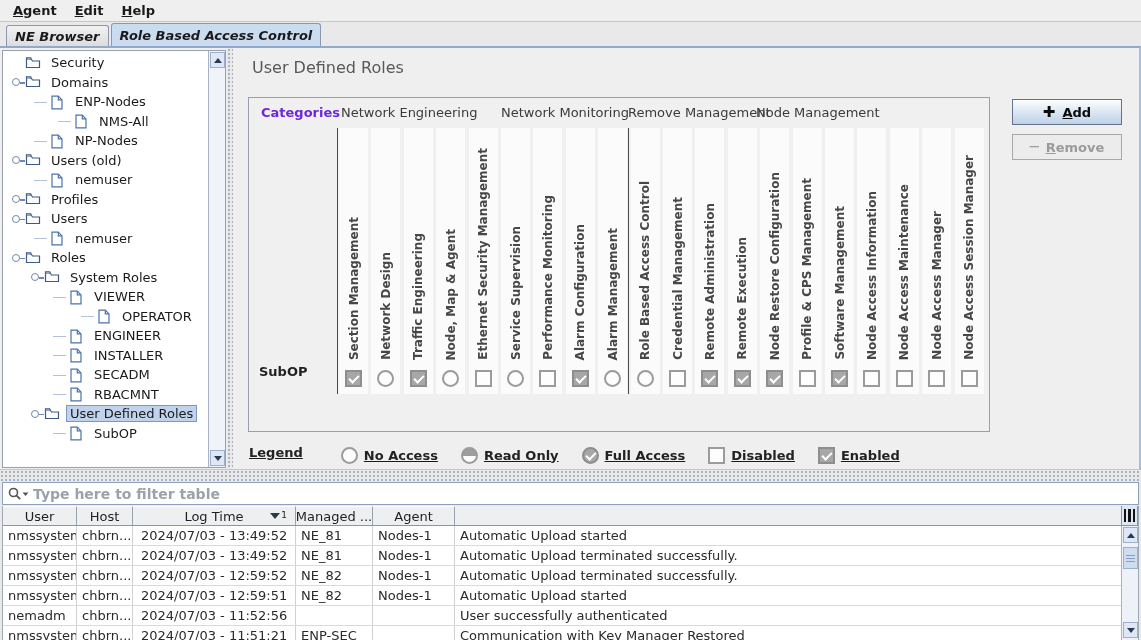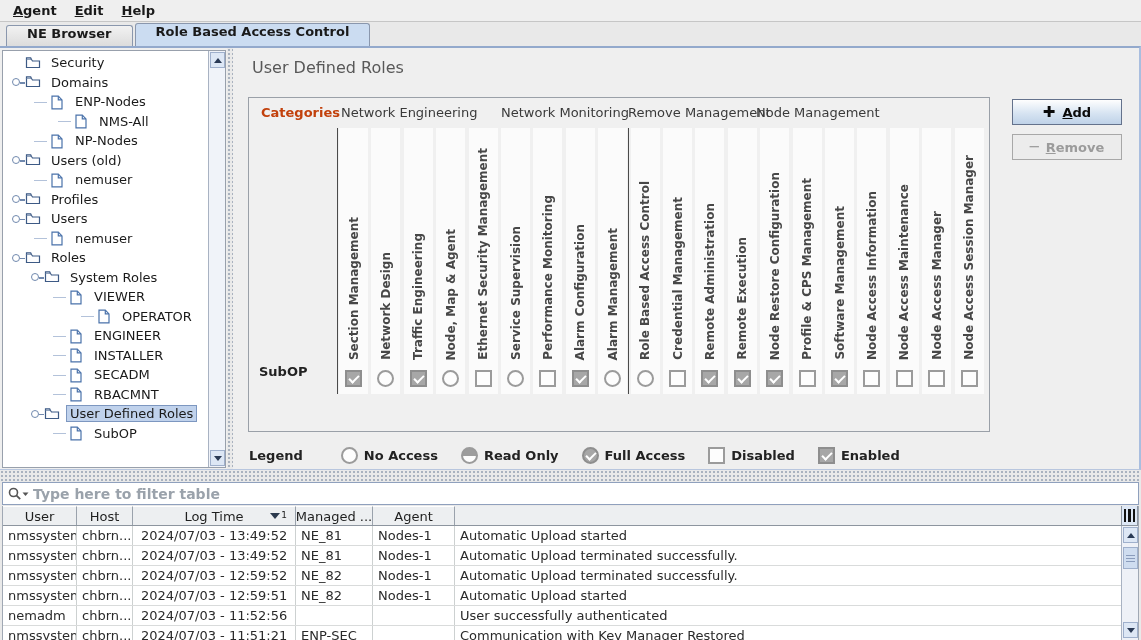--- a/index.html
+++ b/index.html
@@ -6,21 +6,21 @@
   html,body { width:1141px; height:640px; overflow:hidden; }
   body { font-family:"DejaVu Sans","Liberation Sans",sans-serif; font-size:13px; background:#e9e9e9; color:#1a1a1a; position:relative; }
 
   
   #menubar { position:absolute; left:0; top:0; width:1141px; height:22px; background:#efefef; border-bottom:1px solid #c6c6c6; display:flex; align-items:center; padding-left:4px; }
   .menu-item { display:inline-block; font-weight:bold; padding:2px 9px; cursor:default; }
   .menu-item::first-letter { text-decoration:underline; }
 
   
   #tabbar { position:absolute; left:0; top:22px; width:1141px; height:24px; display:flex; align-items:flex-end; padding-left:6px; }
-  .tab { display:flex; height:21px; padding:0 20px; font-weight:bold; border:1px solid #8a97ad; border-bottom:none; border-radius:3px 3px 0 0; background:linear-gradient(#f2f2f2,#dcdcdc); margin-right:2px; position:relative; }
+  .tab { display:flex; align-items:center; height:21px; padding:0 8px; font-weight:bold; border:1px solid #8a97ad; border-bottom:none; border-radius:3px 3px 0 0; background:linear-gradient(#f2f2f2,#dcdcdc); margin-right:2px; position:relative;font-style:italic; }
   .tab.active { background:#cbdcf1; height:23px; z-index:2; }
 
   
   #main { position:absolute; left:0; top:46px; width:1141px; height:424px; background:#efefef; border-top:2px solid #93a9cc; border-right:2px solid #a9bedf; border-bottom:1px solid #b8c6de; }
 
   
   #tree-panel { position:absolute; left:2px; top:2px; width:224px; height:418px; background:#fff; border:1px solid #98a0ac; }
   #tree-scroll { position:absolute; right:0; top:0; width:17px; height:100%; background:#f0f3f9; border-left:1px solid #a8b2c2; }
   .sb-btn { position:absolute; left:1px; width:15px; height:16px; background:#dde7f5; border:1px solid #9fb0cc; display:flex; align-items:center; justify-content:center; }
   .sb-btn.up { top:1px; } .sb-btn.down { bottom:1px; }
@@ -41,33 +41,33 @@
 
   
   .dotted { background-color:#e9e9e9; background-image:radial-gradient(circle,#a9b2bf 1px,transparent 1.3px); background-size:4px 4px; }
   #vsplit { position:absolute; left:227px; top:0; width:6px; height:100%; }
 
   
   #right-panel { position:absolute; left:233px; top:0; right:2px; bottom:0; background:#efefef; }
   #rbac-title { position:absolute; left:19px; top:10px; font-size:16px; color:#585858; }
 
   #matrix { position:absolute; left:15px; top:49px; width:742px; height:335px; border:1px solid #9aa0a8; background:#f0f0f0; }
-  #categories-label { position:absolute; left:12px; top:7px; font-weight:bold; color:#c2410c; }
+  #categories-label { position:absolute; left:12px; top:7px; font-weight:bold; color:#6d28d9; }
   .group-label { position:absolute; top:7px; color:#3a3a3a; white-space:nowrap; }
   .gsep { position:absolute; top:30px; height:266px; width:1px; background:#4a4a4a; }
   .strip { position:absolute; top:30px; width:29px; height:266px; left:calc(90px + var(--i) * 32.4px); background:#fbfbfb; display:flex; flex-direction:column; align-items:center; justify-content:flex-end; }
   .col-label { writing-mode:vertical-rl; transform:rotate(180deg); font-size:12px; font-weight:bold; color:#474747; white-space:nowrap; margin-bottom:10px; }
   .ctrl { width:17px; height:17px; flex:none; margin-bottom:7px; position:relative; background:#fdfdfd; border:2px solid #9b9b9b; }
   .ctrl.rb { border-radius:50%; }
   .ctrl.checked { background:#a7a7a7; border-color:#8e8e8e; }
   .ctrl.checked::after { content:""; position:absolute; left:2px; top:3px; width:8px; height:4px; border-left:2px solid #fff; border-bottom:2px solid #fff; transform:rotate(-45deg); }
   #row-label { position:absolute; left:10px; top:266px; font-weight:bold; color:#222; }
 
   
-  #legend { position:absolute; left:16px; top:397px; display:flex; align-items:center; height:20px; }
+  #legend { position:absolute; left:16px; top:397px; display:flex; height:20px;text-decoration:underline; }
   #legend-label { font-weight:bold; margin-right:38px; color:#222; }
   .leg-item { display:flex; align-items:center; margin-right:23px; }
   .leg-icon { width:17px; height:17px; margin-right:6px; position:relative; border:2px solid #9b9b9b; background:#fdfdfd; }
   .leg-icon.rb-empty, .leg-icon.rb-half, .leg-icon.rb-check { border-radius:50%; }
   .leg-icon.rb-half { background:linear-gradient(#9d9d9d 50%, #fdfdfd 50%); }
   .leg-icon.rb-check, .leg-icon.cb-checked { background:#a7a7a7; border-color:#8e8e8e; }
   .leg-icon.rb-check::after, .leg-icon.cb-checked::after { content:""; position:absolute; left:2px; top:3px; width:8px; height:4px; border-left:2px solid #fff; border-bottom:2px solid #fff; transform:rotate(-45deg); }
   .leg-text { font-weight:bold; color:#222; }
 
   

